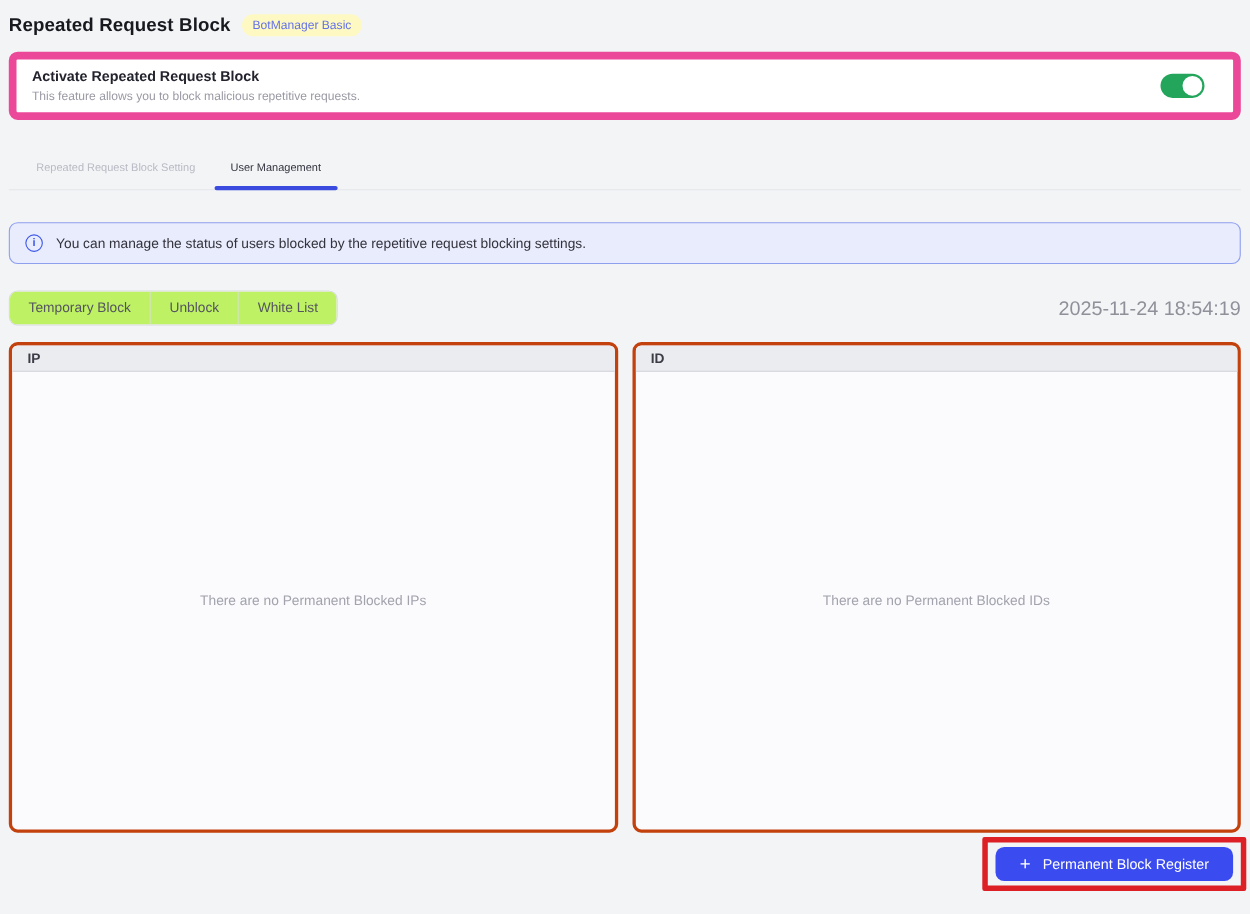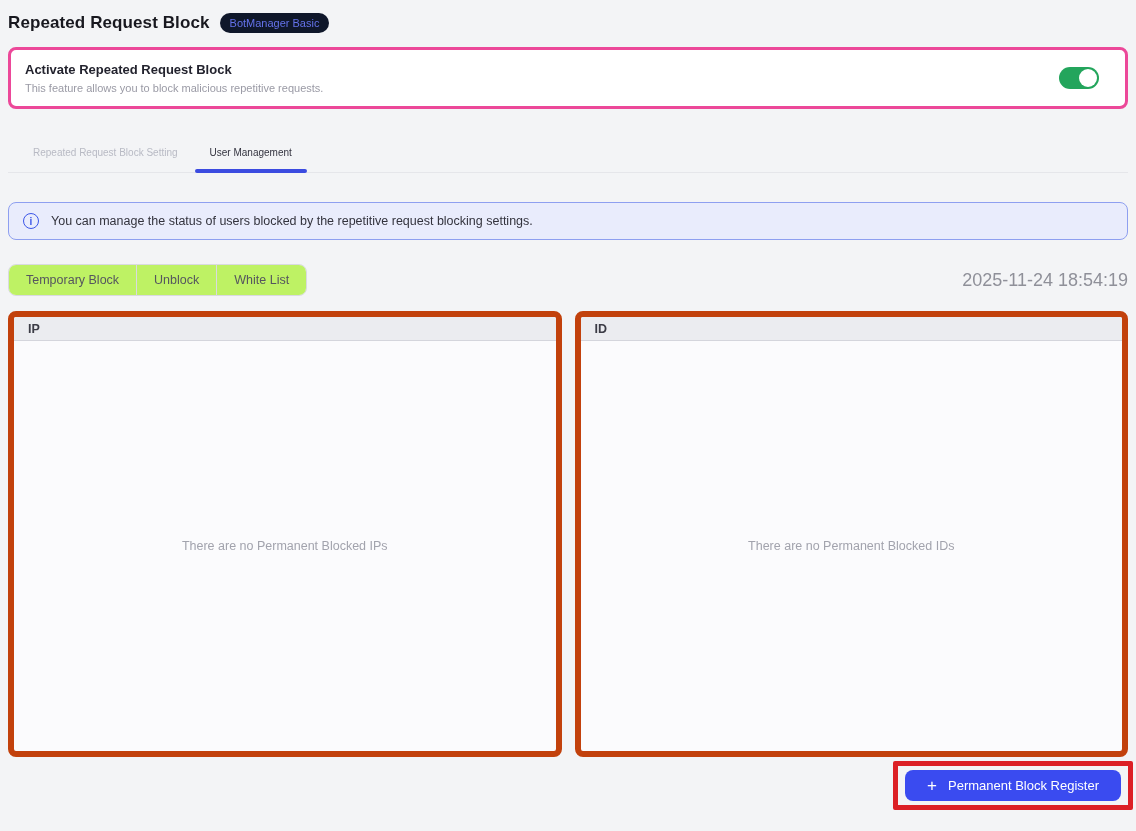--- a/index.html
+++ b/index.html
@@ -9,27 +9,27 @@
     background: #f3f4f6;
     color: #24242e;
     overflow: hidden;
   }
   .page { padding: 0 8px; position: relative; width: 1136px; height: 831px; }
 
   
   .page-header { display: flex; align-items: flex-start; gap: 10px; padding: 13px 0 14px 0; }
   .page-title { font-size: 17px; font-weight: bold; color: #18181f; letter-spacing: 0.1px; }
   .plan-badge {
-    background: #0f172a; color: #6472e9;
+    background: #fef9c3; color: #6472e9;
     font-size: 11px; padding: 4px 10px; border-radius: 11px; font-weight: 500;
   }
 
   
   .activate-card {
-    background: #ffffff; border: 3px solid #ec4899; border-radius: 8px;
+    background: #ffffff; border: 7px solid #ec4899; border-radius: 8px;
     height: 62px; display: flex; align-items: center; justify-content: space-between;
     padding: 0 26px 0 14px;
   }
   .activate-card-title { font-size: 13px; font-weight: 600; color: #23232e; margin-bottom: 5px; }
   .activate-card-desc { font-size: 11px; color: #9a9aa5; }
   .toggle {
     width: 40px; height: 22px; border-radius: 11px; background: #23a55c;
     position: relative; cursor: pointer; flex: none;
   }
   .toggle .knob {
@@ -73,21 +73,21 @@
     font-family: "Liberation Sans", sans-serif;
   }
   .filter-btn:last-child { border-right: none; }
   .filter-btn.active { background: #ffffff; color: #4c5ae8; font-weight: 500; }
   .timestamp { font-size: 18px; color: #8f9099; }
 
   
   .panels { display: flex; gap: 13px; margin-top: 15px; }
   .panel {
     flex: 1; height: 446px; background: #fbfbfd;
-    border: 6px solid #c2410c; border-radius: 8px; overflow: hidden;
+    border: 3px solid #c2410c; border-radius: 8px; overflow: hidden;
     display: flex; flex-direction: column;
   }
   .panel-header {
     background: #ebecf0; border-bottom: 1px solid #d4d5dc;
     font-size: 12.5px; font-weight: 600; color: #3c3c46;
     padding: 5px 14px; height: 24px; display: flex; align-items: center; flex: none;
   }
   .panel-body { flex: 1; display: flex; align-items: center; justify-content: center; }
   .empty-text { font-size: 12.5px; color: #a2a3ad; }
 

